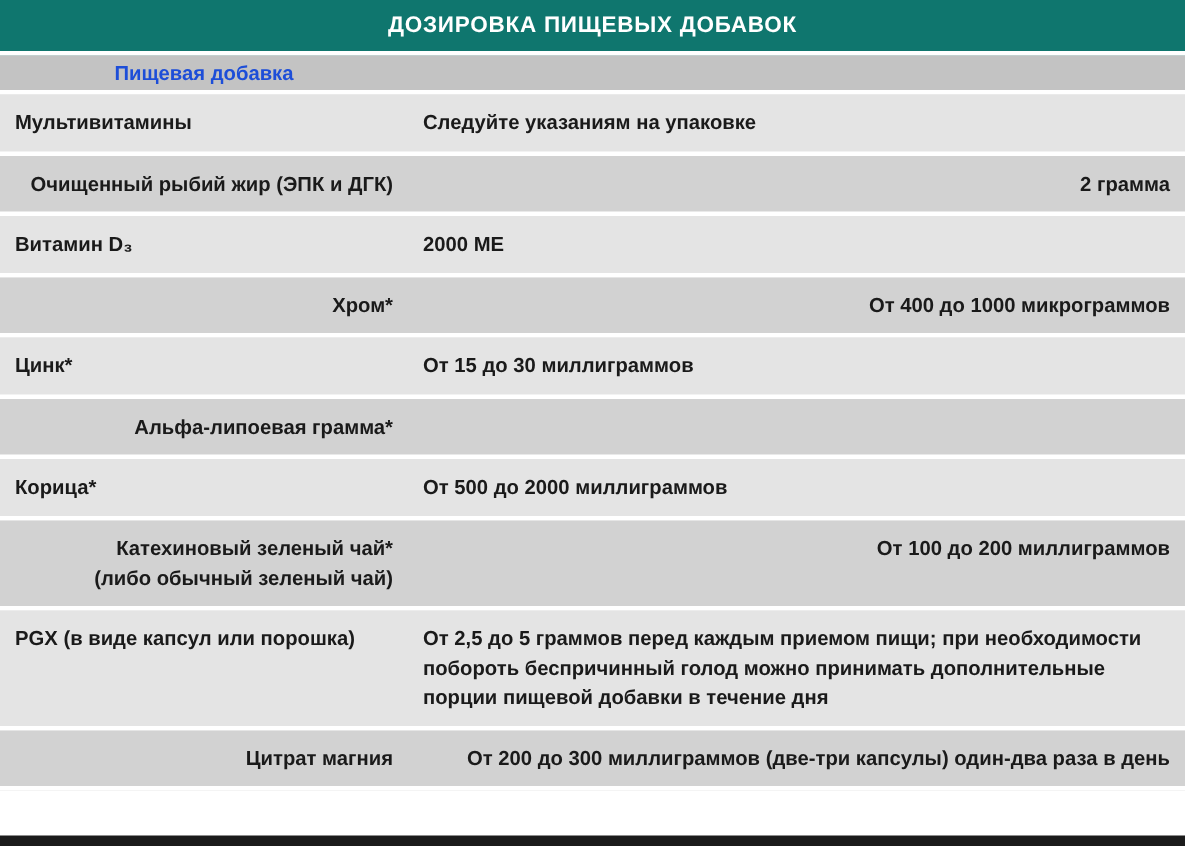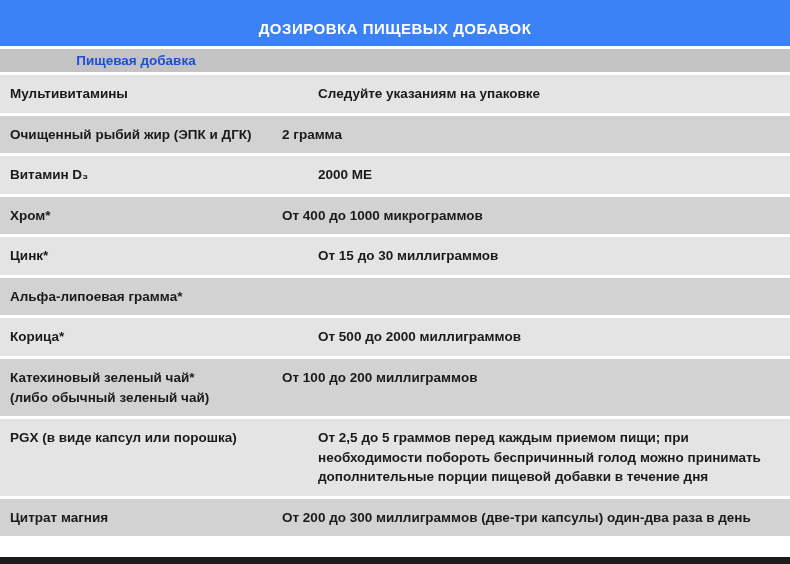--- a/index.html
+++ b/index.html
@@ -10,48 +10,48 @@
   }
   .page {
     width: 790px;
     min-height: 564px;
     box-sizing: border-box;
     display: flex;
     flex-direction: column;
     background: #ffffff;
   }
   .title-bar {
-    background: #3b82f6;
+    background: #0f766e;
     color: #ffffff;
     text-align: center;
     font-weight: bold;
     font-size: 15px;
     letter-spacing: 0.5px;
-    padding: 20px 0 9px 0;
+    padding: 8px 0 9px 0;
     border-bottom: 3px solid #ffffff;
   }
   .header-row {
     display: flex;
     background: #c3c3c3;
     border-bottom: 3px solid #ffffff;
   }
   .header-cell {
     font-weight: bold;
     font-size: 13.5px;
     color: #1d4ed8;
     text-align: center;
     padding: 4px 8px;
     box-sizing: border-box;
   }
   .row {
     display: flex;
     border-bottom: 3px solid #ffffff;
   }
-  .row.odd  { background: #e4e4e4; gap: 36px; }
-  .row.even { background: #d2d2d2; }
+  .row.odd  { background: #e4e4e4; }
+  .row.even { background: #d2d2d2; text-align: right; }
   .cell {
     font-weight: bold;
     font-size: 13.5px;
     color: #1a1a1a;
     padding: 9px 10px;
     box-sizing: border-box;
     line-height: 1.45;
     white-space: pre-line;
   }
   .col1 { width: 272px; flex: 0 0 272px; }

